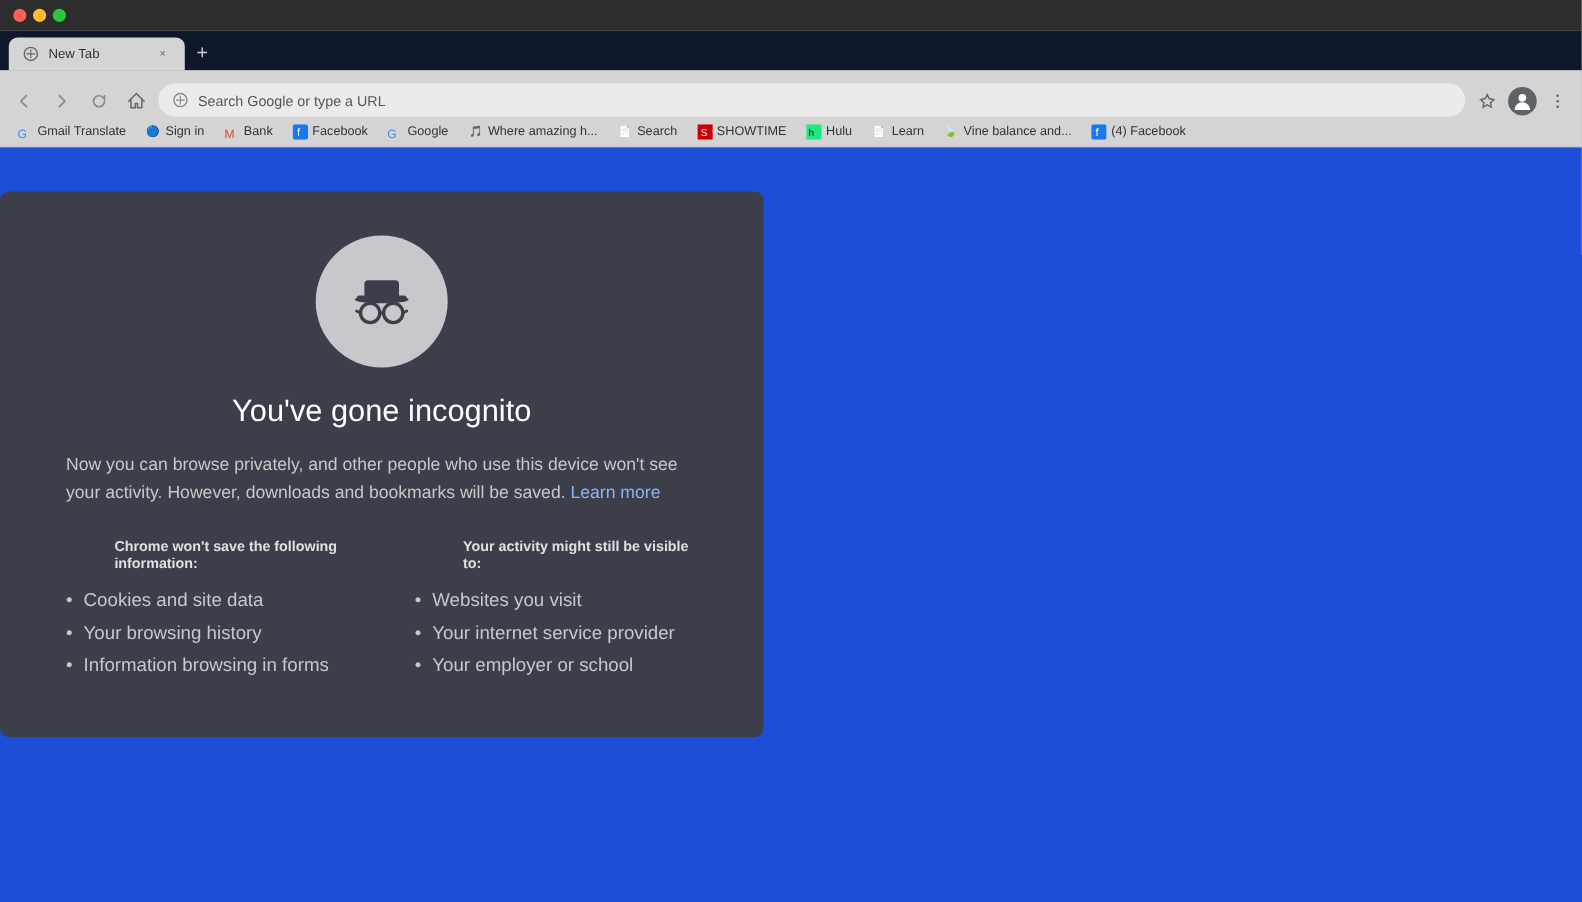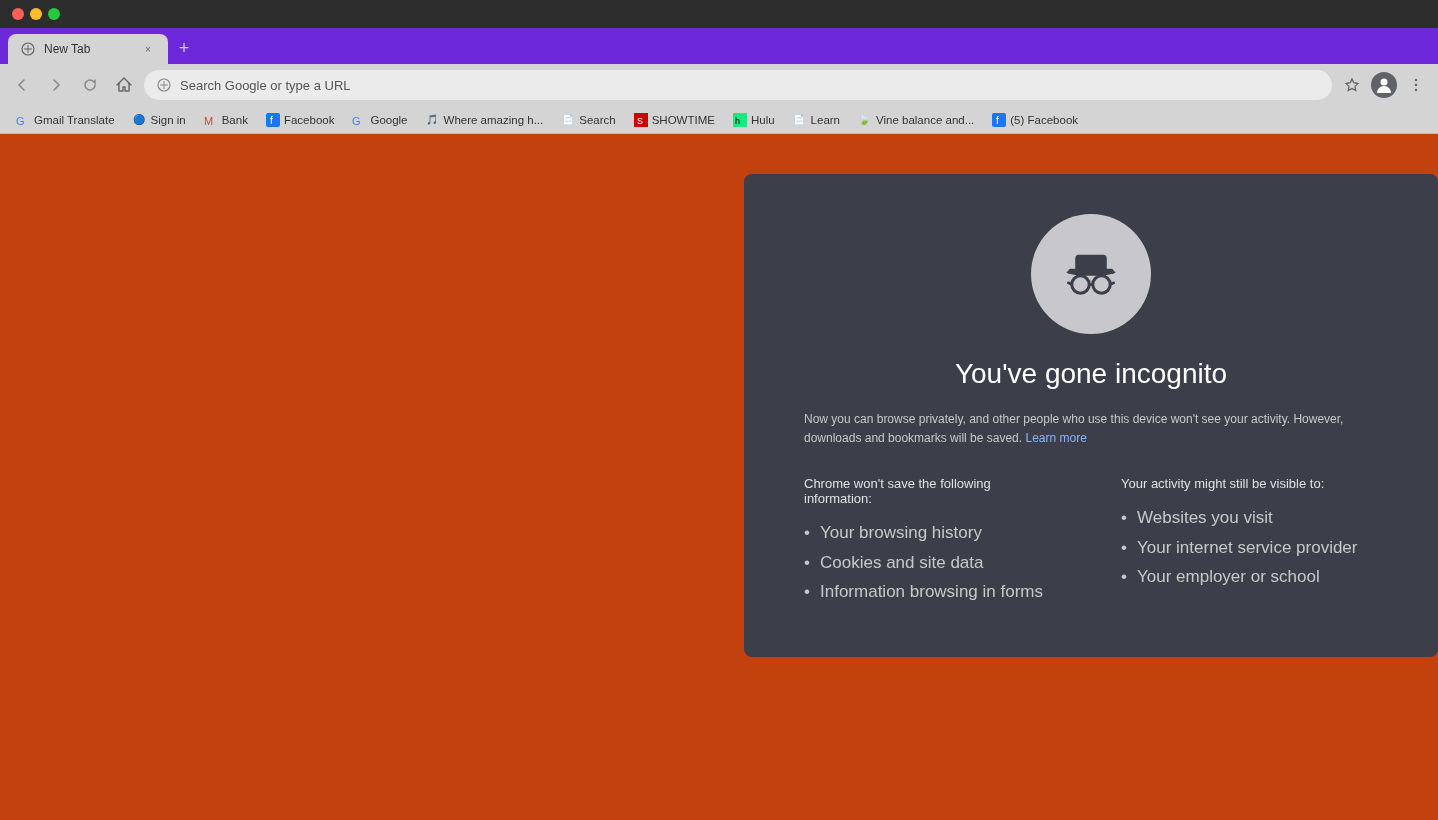--- a/index.html
+++ b/index.html
@@ -24,21 +24,21 @@
       height: 12px;
       border-radius: 50%;
     }
     .tl-close { background: #ff5f56; }
     .tl-min   { background: #ffbd2e; }
     .tl-max   { background: #27c93f; }
 
     
     .tabbar {
       height: 36px;
-      background: #6d28d9;
+      background: #0f172a;
       display: flex;
       align-items: flex-end;
       padding: 0 8px;
       gap: 2px;
     }
     .tab {
       height: 30px;
       background: #d4d4d4;
       border-radius: 8px 8px 0 0;
       display: flex;
@@ -86,21 +86,21 @@
       color: #ccc;
       cursor: pointer;
       margin-bottom: 2px;
     }
 
     
     .navbar {
       height: 42px;
       background: #d4d4d4;
       display: flex;
-      align-items: center;
+      align-items: flex-end;
       padding: 0 8px;
       gap: 6px;
     }
     .nav-btn {
       width: 28px;
       height: 28px;
       border-radius: 50%;
       display: flex;
       align-items: center;
       justify-content: center;
@@ -198,24 +198,24 @@
       font-size: 10px;
       display: flex;
       align-items: center;
       justify-content: center;
     }
 
     
     .main-content {
       width: 100%;
       height: calc(820px - 28px - 36px - 42px - 28px);
-      background: #c2410c;
+      background: #1d4ed8;
       display: flex;
       align-items: flex-start;
-      justify-content: flex-end;
+      justify-content: flex-start;
       padding-top: 40px;
     }
 
     
     .incognito-card {
       width: 694px;
       background: #3c3f4a;
       border-radius: 8px;
       padding: 40px 60px 50px;
       display: flex;
@@ -242,21 +242,21 @@
 
     .incognito-title {
       font-size: 28px;
       font-weight: 400;
       color: #ffffff;
       margin-bottom: 20px;
       text-align: center;
     }
 
     .incognito-description {
-      font-size: 12px;
+      font-size: 16px;
       color: #c8c8c8;
       line-height: 1.6;
       text-align: left;
       margin-bottom: 28px;
       width: 100%;
     }
 
     .learn-more {
       color: #8ab4f8;
       text-decoration: none;
@@ -269,21 +269,22 @@
     }
 
     .column {
       flex: 1;
     }
 
     .column-title {
       font-size: 13px;
       color: #e0e0e0;
       margin-bottom: 12px;
-      font-weight: 400;
+      font-weight: 700;
+      margin-left: 44px;
     }
 
     .column ul {
       list-style: none;
       padding: 0;
     }
 
     .column ul li {
       font-size: 17px;
       color: #c8c8c8;
@@ -453,21 +454,21 @@
     <div class="bookmark-favicon">🍃</div>
     <span>Vine balance and...</span>
   </div>
   <div class="bookmark-item">
     <div class="bookmark-favicon">
       <svg width="14" height="14" viewBox="0 0 14 14">
           <rect width="14" height="14" rx="2" fill="#1877f2"></rect>
           <text x="4" y="11" font-size="10" fill="white">f</text>
         </svg>
     </div>
-    <span>(5) Facebook</span>
+    <span>(4) Facebook</span>
   </div>
 </div>
 
 <div class="main-content">
   <div class="incognito-card">
 
     <div class="incognito-icon-wrapper">
       <svg class="incognito-svg" viewBox="0 0 80 80" xmlns="http://www.w3.org/2000/svg">
 
         <ellipse cx="40" cy="38" rx="28" ry="4" fill="#3c3f4a"></ellipse>
@@ -487,22 +488,22 @@
 
     <p class="incognito-description">
       <span>Now you can browse privately, and other people who use this device won't see your activity. However, downloads and bookmarks will be saved.</span>
       <a class="learn-more" href="#">Learn more</a>
     </p>
 
     <div class="two-columns">
       <div class="column">
         <div class="column-title">Chrome won't save the following information:</div>
         <ul>
+          <li>Cookies and site data</li>
           <li>Your browsing history</li>
-          <li>Cookies and site data</li>
           <li>Information browsing in forms</li>
         </ul>
       </div>
       <div class="column">
         <div class="column-title">Your activity might still be visible to:</div>
         <ul>
           <li>Websites you visit</li>
           <li>Your internet service provider</li>
           <li>Your employer or school</li>
         </ul>

